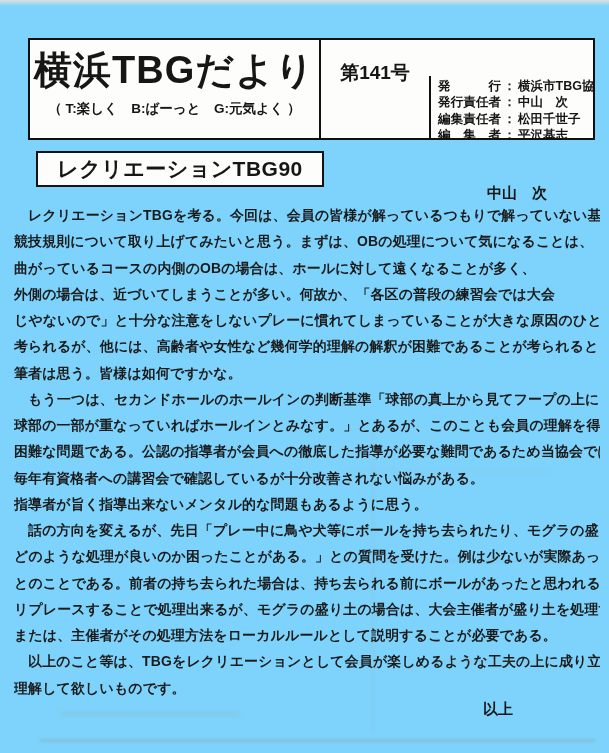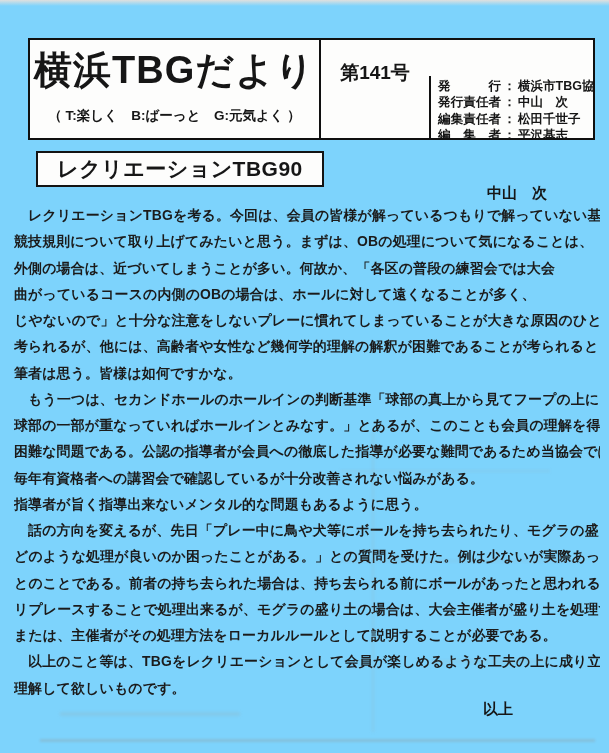--- a/index.html
+++ b/index.html
@@ -27,21 +27,21 @@
   
   .masthead{
     position:absolute;left:28px;top:38px;width:567px;height:102px;
     display:grid;grid-template-columns:289px 110px 1fr;
     border:2.5px solid #101010;background:#fdfdfc;box-sizing:border-box;
   }
   .mh-cell{box-sizing:border-box;overflow:hidden;}
   .mh-cell + .mh-cell{border-left:2px solid #101010;}
   .mh-title-cell{text-align:center;padding-top:9px;}
   .nl-title{font-size:38px;font-weight:bold;letter-spacing:1px;line-height:1.15;white-space:nowrap;}
-  .nl-subtitle{font-size:13.5px;font-weight:bold;margin-top:14px;white-space:nowrap;}
+  .nl-subtitle{font-size:13.5px;font-weight:bold;margin-top:7px;white-space:nowrap;}
   .mh-issue-cell{text-align:center;}
   .issue-no{font-size:19px;font-weight:bold;margin-top:20px;white-space:nowrap;}
   .issue-date{font-size:15px;font-weight:bold;margin-top:27px;white-space:nowrap;}
   .mh-pub-cell{padding:2px 19px 0 7px;font-size:12.5px;font-weight:bold;line-height:16.3px;margin-top:36px;}
   .pub-row{display:flex;white-space:nowrap;}
   .pub-label{width:63px;text-align:justify;text-align-last:justify;flex:0 0 auto;}
   .pub-colon{width:17px;text-align:center;flex:0 0 auto;}
   .pub-value{flex:1 1 auto;}
 
   
@@ -115,22 +115,22 @@
 
   <div class="heading-box">
     <span>レクリエーションTBG90</span>
   </div>
 
   <div class="author">中山　次</div>
 
   <div class="body-text">
     <div class="body-line">　レクリエーションTBGを考る。今回は、会員の皆様が解っているつもりで解っていない基本的な</div>
     <div class="body-line">競技規則について取り上げてみたいと思う。まずは、OBの処理について気になることは、</div>
+    <div class="body-line">曲がっているコースの内側のOBの場合は、ホールに対して遠くなることが多く、</div>
     <div class="body-line">外側の場合は、近づいてしまうことが多い。何故か、「各区の普段の練習会では大会</div>
-    <div class="body-line">曲がっているコースの内側のOBの場合は、ホールに対して遠くなることが多く、</div>
     <div class="body-line">じやないので」と十分な注意をしないプレーに慣れてしまっていることが大きな原因のひとつと</div>
     <div class="body-line">考られるが、他には、高齢者や女性など幾何学的理解の解釈が困難であることが考られると</div>
     <div class="body-line">筆者は思う。皆様は如何ですかな。</div>
     <div class="body-line">　もう一つは、セカンドホールのホールインの判断基準「球部の真上から見てフープの上に</div>
     <div class="body-line">球部の一部が重なっていればホールインとみなす。」とあるが、このことも会員の理解を得ることが</div>
     <div class="body-line">困難な問題である。公認の指導者が会員への徹底した指導が必要な難問であるため当協会では、</div>
     <div class="body-line">毎年有資格者への講習会で確認しているが十分改善されない悩みがある。</div>
     <div class="body-line">指導者が旨く指導出来ないメンタル的な問題もあるように思う。</div>
     <div class="body-line">　話の方向を変えるが、先日「プレー中に鳥や犬等にボールを持ち去られたり、モグラの盛り土は、</div>
     <div class="body-line">どのような処理が良いのか困ったことがある。」との質問を受けた。例は少ないが実際あった</div>

